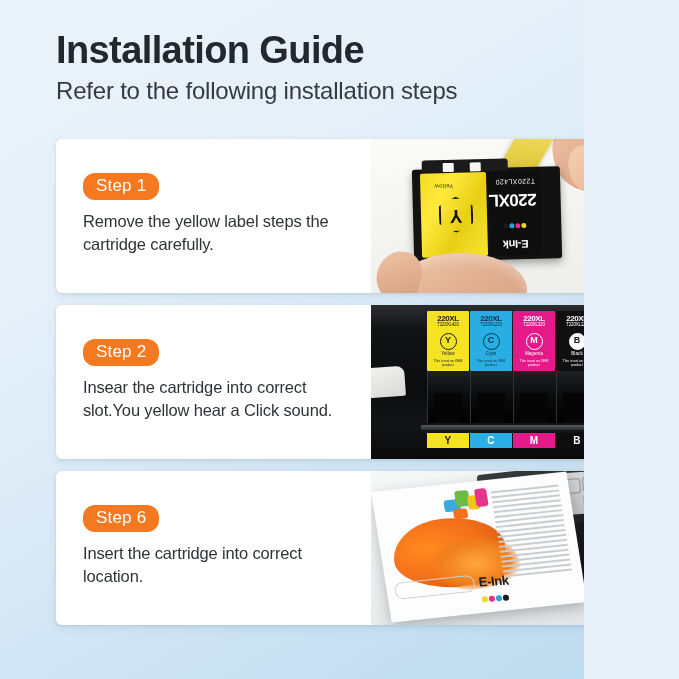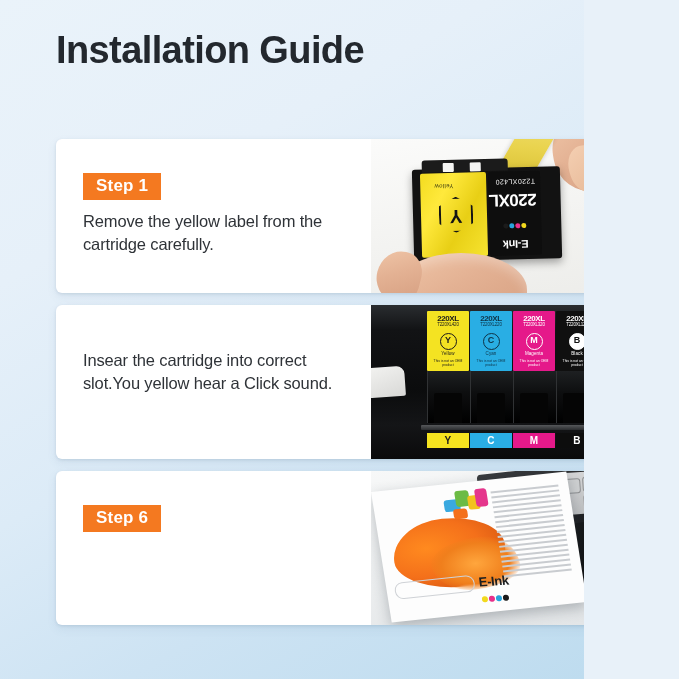--- a/index.html
+++ b/index.html
@@ -71,24 +71,24 @@
     width: 315px;
     flex: 0 0 315px;
     padding: 34px 18px 0 27px;
     box-sizing: border-box;
   }
   .badge {
     display: inline-block;
     background: #f47920;
     color: #ffffff;
     font-size: 17px;
-    font-weight: bold;
+    font-weight: normal;
     letter-spacing: 0.2px;
     padding: 4px 13px 5px 13px;
-    border-radius: 0;
+    border-radius: 12px;
     line-height: 1.05;
   }
   .desc {
     margin: 10px 0 0 0;
     font-size: 16.5px;
     line-height: 1.42;
     color: #2f3338;
     letter-spacing: -0.15px;
     max-width: 268px;
   }
@@ -520,28 +520,29 @@
     margin: 0 0.5px;
   }
 </style>
 </head>
 <body>
 
 <div class="page">
 
   <div class="header">
     <h1 class="title">Installation Guide</h1>
+    <p class="subtitle">Refer to the following installation steps</p>
   </div>
 
   <div class="cards">
 
     <div class="card">
       <div class="card-text">
         <div class="badge">Step 1</div>
-        <p class="desc">Remove the yellow label from the cartridge carefully.</p>
+        <p class="desc">Remove the yellow label steps the cartridge carefully.</p>
       </div>
       <div class="card-photo photo1">
         <div class="hand h-upper"></div>
         <div class="hand h-finger"></div>
         <div class="p1-tape"></div>
         <div class="p1-cart">
           <div class="p1-cart-top"></div>
           <div class="p1-yellow">
             <div class="p1-ylabel">Yellow</div>
             <div class="p1-hexy">Y</div>
@@ -557,20 +558,21 @@
             </div>
           </div>
         </div>
         <div class="hand h-lower"></div>
         <div class="hand h-thumb"></div>
       </div>
     </div>
 
     <div class="card">
       <div class="card-text">
+        <div class="badge">Step 2</div>
         <p class="desc">Insear the cartridge into correct slot.You yellow hear a Click sound.</p>
       </div>
       <div class="card-photo photo2">
         <div class="p2-bg"></div>
         <div class="p2-paper"></div>
         <div class="p2-side"></div>
 
         <div class="p2-slot" style="left:56px">
           <div class="p2-label" style="background:#f4e322;color:#1b1b1b">
             <div class="lt">220XL</div>
@@ -628,20 +630,21 @@
         </div>
         <div class="p2-bar" style="left:185px">
           <span style="background:#0d0d0d;color:#ffffff">B</span>
         </div>
       </div>
     </div>
 
     <div class="card">
       <div class="card-text">
         <div class="badge">Step 6</div>
+        <p class="desc">Insert the cartridge into correct location.</p>
       </div>
       <div class="card-photo photo3">
         <div class="p3-printer">
           <div class="p3-panel">
             <i class="p3-btn p3-b1"></i>
             <i class="p3-btn p3-b2"></i>
             <i class="p3-btn p3-b3"></i>
             <i class="p3-btn p3-b4"></i>
             <i class="p3-btn p3-b5"></i>
           </div>

